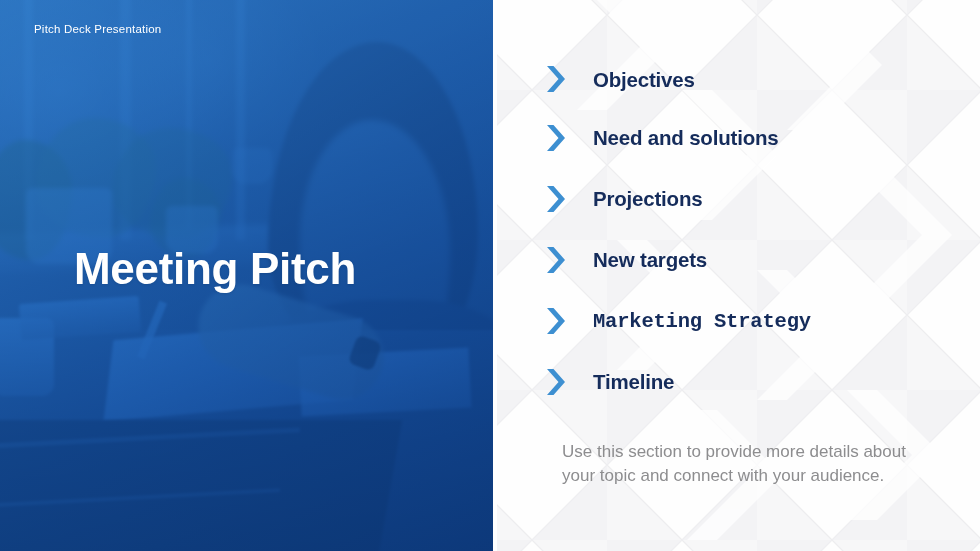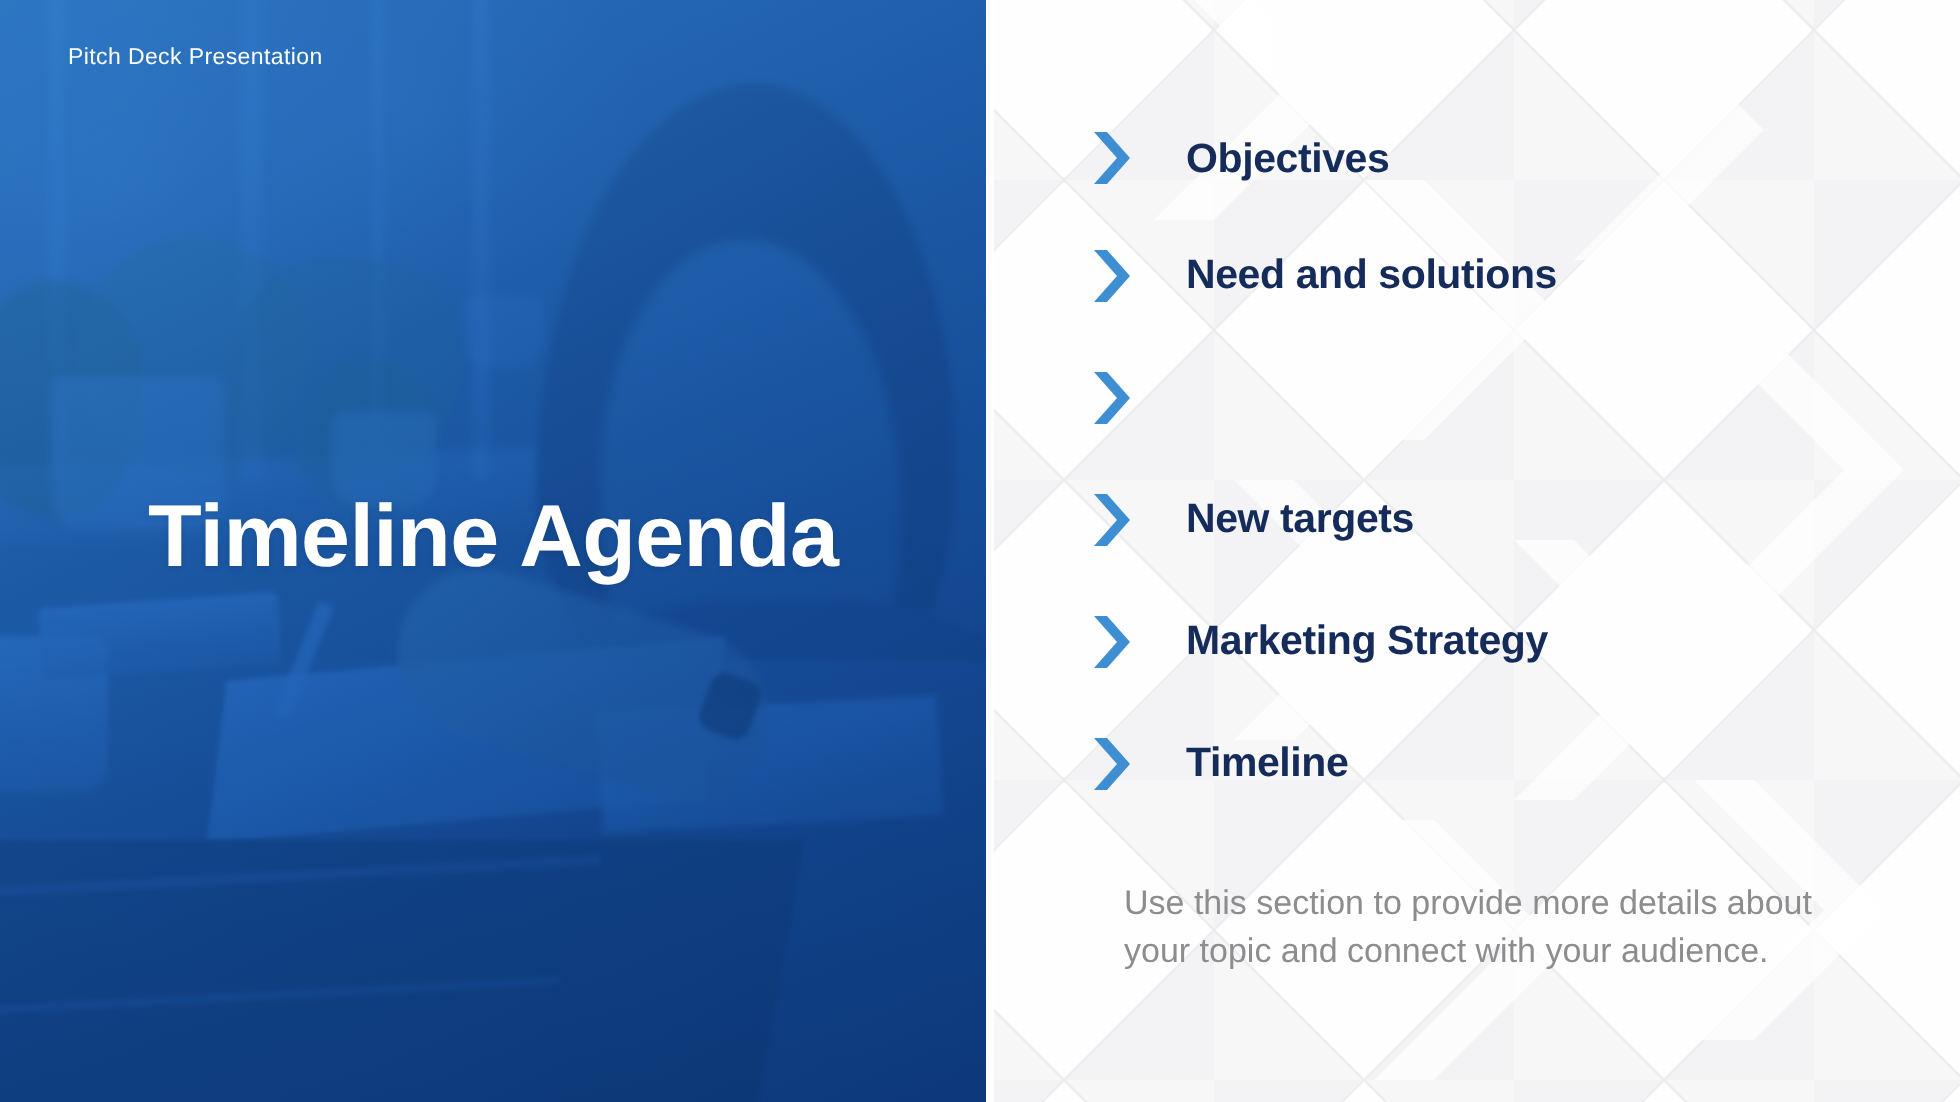--- a/index.html
+++ b/index.html
@@ -322,21 +322,21 @@
       <div class="laptop-base"></div>
       <div class="laptop-line" style="left:-30px; top:436px; width:330px; height:5px; transform:rotate(-3deg);"></div>
       <div class="laptop-line" style="left:-20px; top:496px; width:300px; height:4px; transform:rotate(-3deg);"></div>
     </div>
 
     <div class="blue-overlay"></div>
     <div class="blue-overlay2"></div>
 
     <div class="eyebrow">Pitch Deck Presentation</div>
 
-    <div class="slide-title">Timeline Agenda</div>
+    <div class="slide-title">Meeting Pitch</div>
   </div>
 
   <div class="right-panel">
 
     <svg class="watermark" viewBox="0 0 563 651" preserveAspectRatio="none" aria-hidden="true">
       <defs>
         <pattern id="diamondGrid" width="150" height="150" patternUnits="userSpaceOnUse">
           <rect width="150" height="150" fill="#f7f7f8"></rect>
           <path d="M75 0 L150 75 L75 150 L0 75 Z" fill="#ffffff" opacity="0.85"></path>
           <path d="M75 0 L150 75 L75 150 L0 75 Z" fill="none" stroke="#ededef" stroke-width="1.2"></path>
@@ -370,30 +370,31 @@
         <svg class="chevron-icon" viewBox="0 0 22 26">
           <path d="M2 0 L8.5 0 L20 13 L8.5 26 L2 26 L13.5 13 Z" fill="#3d8fd1"></path>
         </svg>
         <span class="agenda-label">Need and solutions</span>
       </div>
 
       <div class="agenda-item" style="top:184px;">
         <svg class="chevron-icon" viewBox="0 0 22 26">
           <path d="M2 0 L8.5 0 L20 13 L8.5 26 L2 26 L13.5 13 Z" fill="#3d8fd1"></path>
         </svg>
+        <span class="agenda-label">Projections</span>
       </div>
 
       <div class="agenda-item" style="top:245px;">
         <svg class="chevron-icon" viewBox="0 0 22 26">
           <path d="M2 0 L8.5 0 L20 13 L8.5 26 L2 26 L13.5 13 Z" fill="#3d8fd1"></path>
         </svg>
         <span class="agenda-label">New targets</span>
       </div>
 
-      <div class="agenda-item" style="top:306px;">
+      <div class="agenda-item" style="top:306px;font-family:Liberation Mono, monospace;">
         <svg class="chevron-icon" viewBox="0 0 22 26">
           <path d="M2 0 L8.5 0 L20 13 L8.5 26 L2 26 L13.5 13 Z" fill="#3d8fd1"></path>
         </svg>
         <span class="agenda-label">Marketing Strategy</span>
       </div>
 
       <div class="agenda-item" style="top:367px;justify-content:flex-end;">
         <svg class="chevron-icon" viewBox="0 0 22 26">
           <path d="M2 0 L8.5 0 L20 13 L8.5 26 L2 26 L13.5 13 Z" fill="#3d8fd1"></path>
         </svg>

